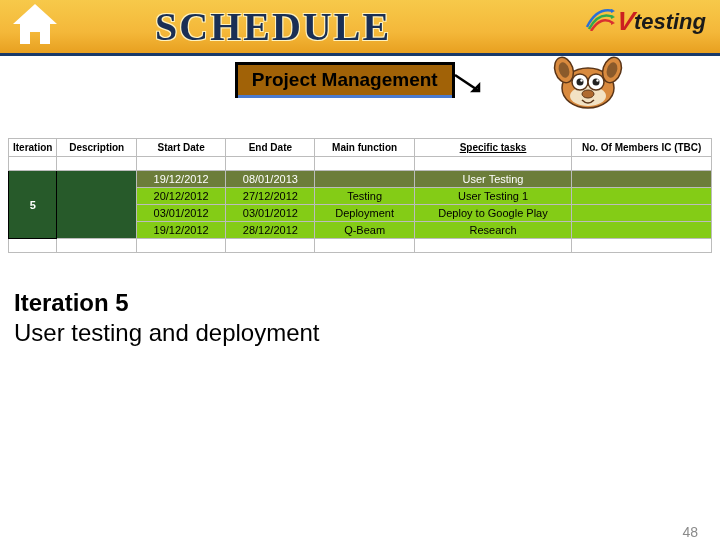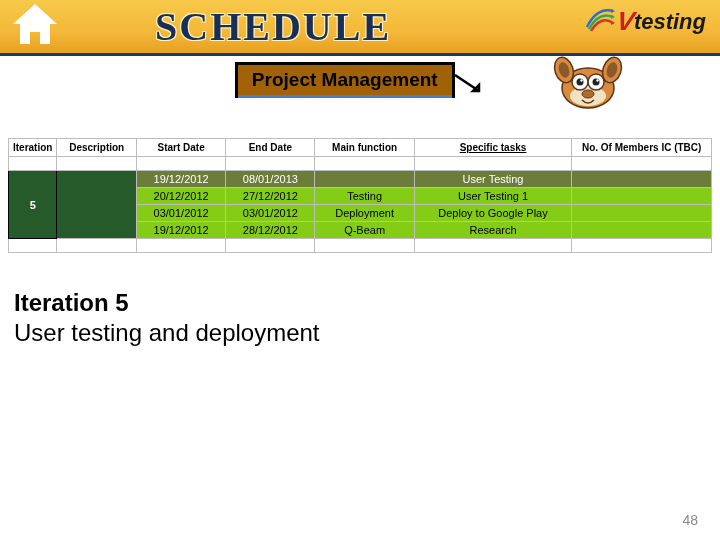--- a/index.html
+++ b/index.html
@@ -149,21 +149,21 @@
   .notes {
     margin-top: 36px;
     margin-left: 14px;
     font-size: 24px;
   }
   .notes-title { font-weight: 700; }
   .notes ul { list-style: disc; margin-top:2px; }
 
   .page-num {
     position: absolute;
-    bottom: 12px;
+    bottom: 0;
     right: 22px;
     font-size: 14px;
     color: #8a8a8a;
   }
 
   
   .c-iter{width:34px;}
   .c-desc{width:80px;}
   .c-sd{width:90px;}
   .c-ed{width:90px;}

